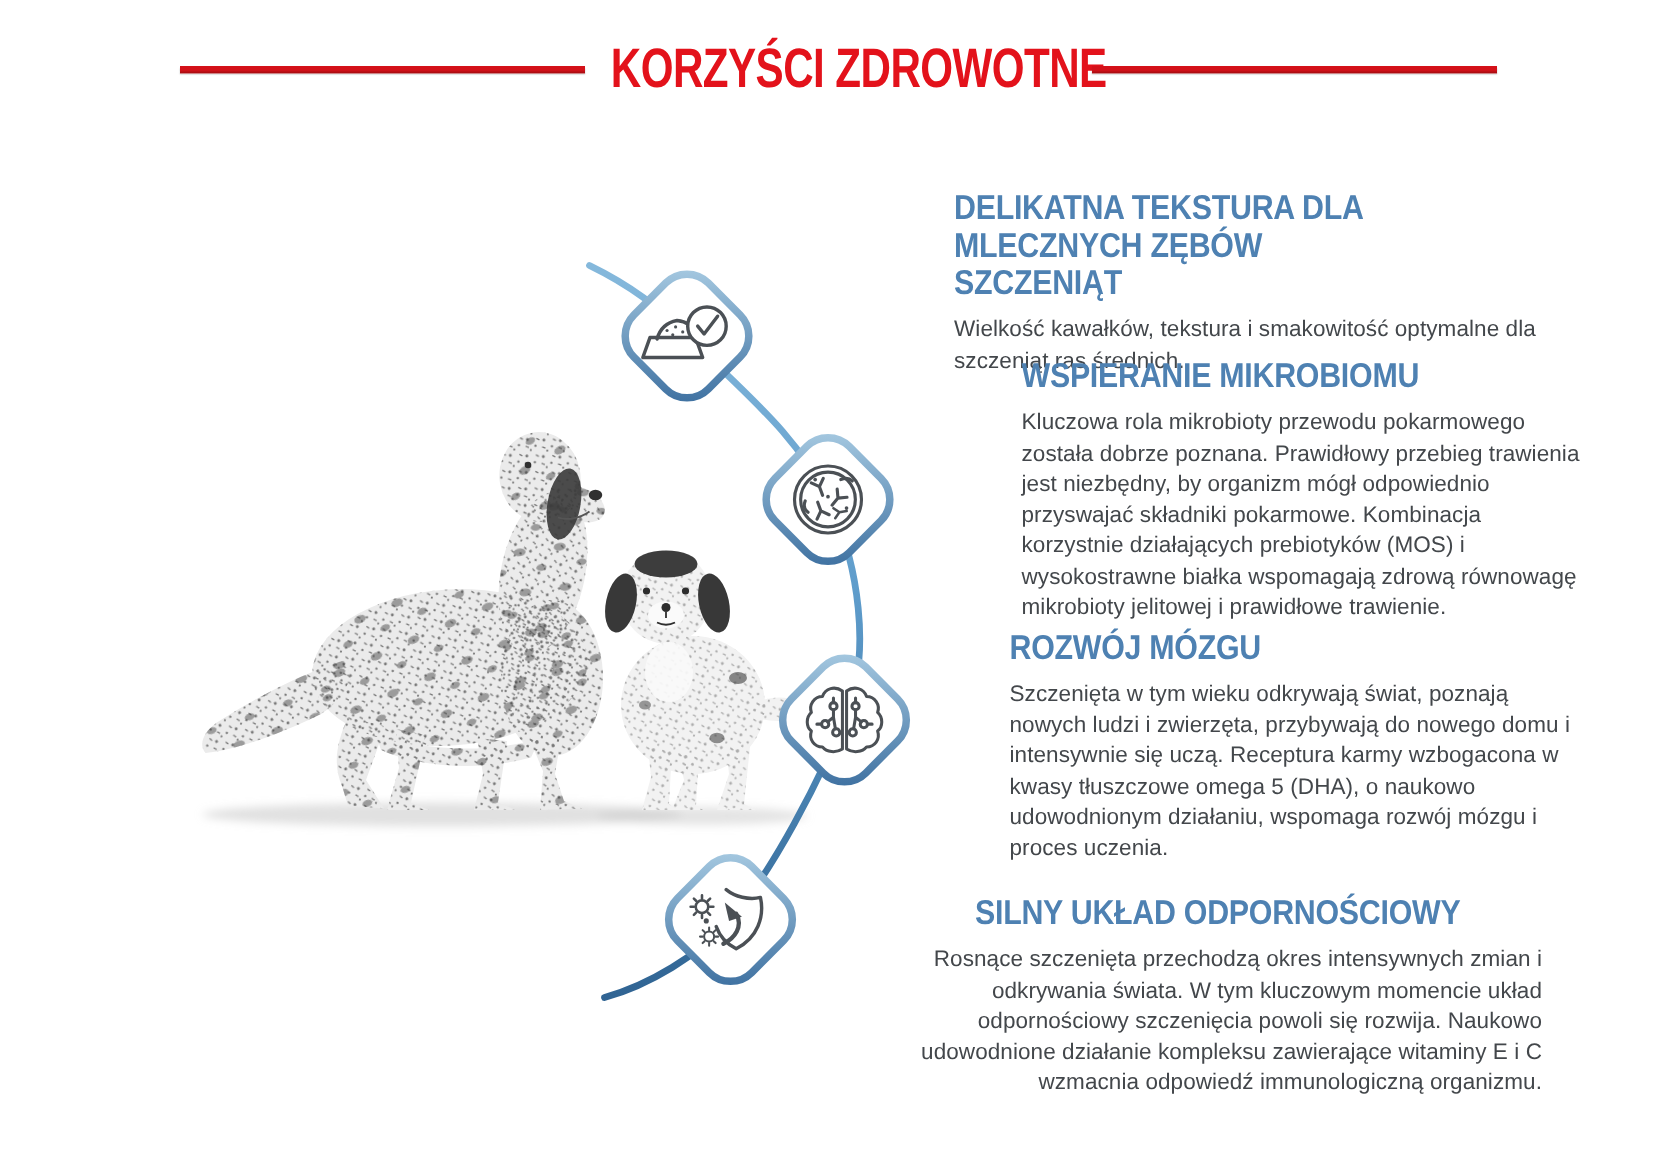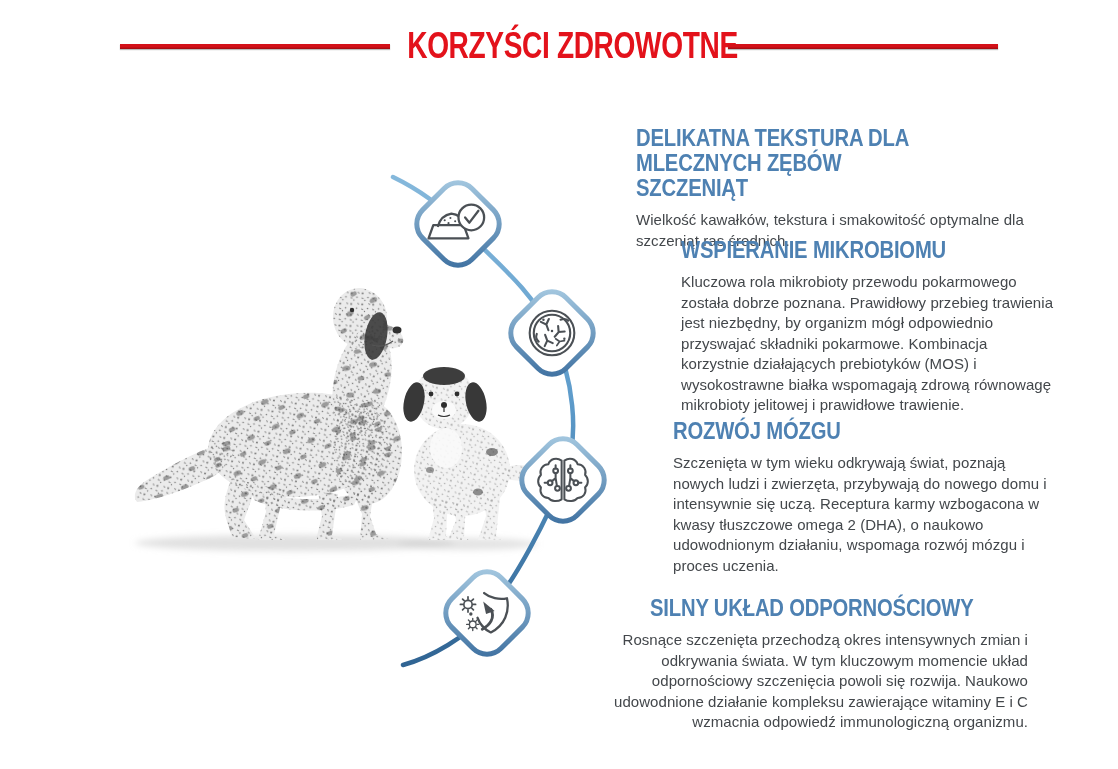--- a/index.html
+++ b/index.html
@@ -236,21 +236,21 @@
     <p>Wielkość kawałków, tekstura i smakowitość optymalne dla szczeniąt ras średnich.</p>
   </div>
 
   <div class="section" id="sec-microbiome">
     <h2>WSPIERANIE MIKROBIOMU</h2>
     <p>Kluczowa rola mikrobioty przewodu pokarmowego została dobrze poznana. Prawidłowy przebieg trawienia jest niezbędny, by organizm mógł odpowiednio przyswajać składniki pokarmowe. Kombinacja korzystnie działających prebiotyków (MOS) i wysokostrawne białka wspomagają zdrową równowagę mikrobioty jelitowej i prawidłowe trawienie.</p>
   </div>
 
   <div class="section" id="sec-brain">
     <h2>ROZWÓJ MÓZGU</h2>
-    <p>Szczenięta w tym wieku odkrywają świat, poznają nowych ludzi i zwierzęta, przybywają do nowego domu i intensywnie się uczą. Receptura karmy wzbogacona w kwasy tłuszczowe omega 2 (DHA), o naukowo udowodnionym działaniu, wspomaga rozwój mózgu i proces uczenia.</p>
+    <p>Szczenięta w tym wieku odkrywają świat, poznają nowych ludzi i zwierzęta, przybywają do nowego domu i intensywnie się uczą. Receptura karmy wzbogacona w kwasy tłuszczowe omega 5 (DHA), o naukowo udowodnionym działaniu, wspomaga rozwój mózgu i proces uczenia.</p>
   </div>
 
   <div class="section" id="sec-immunity">
     <h2>SILNY UKŁAD ODPORNOŚCIOWY</h2>
     <p>Rosnące szczenięta przechodzą okres intensywnych zmian i odkrywania świata. W tym kluczowym momencie układ odpornościowy szczenięcia powoli się rozwija. Naukowo udowodnione działanie kompleksu zawierające witaminy E i C wzmacnia odpowiedź immunologiczną organizmu.</p>
   </div>
 
 </div>
 
 </body></html>

